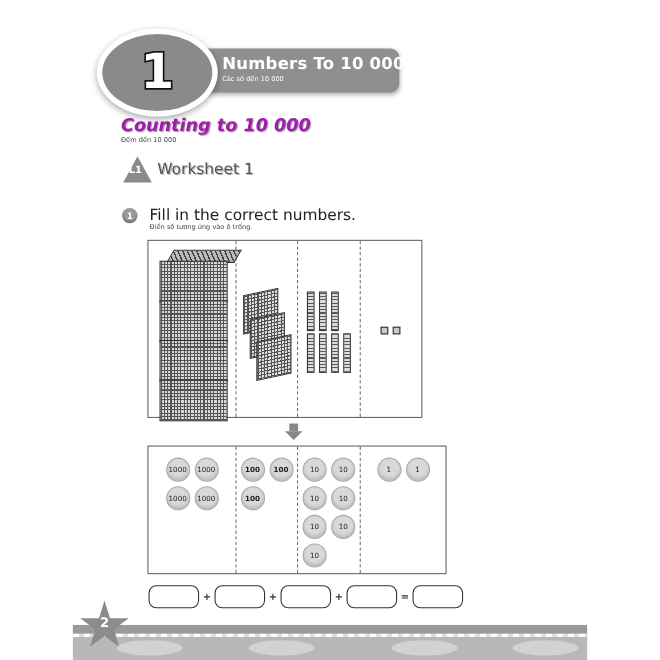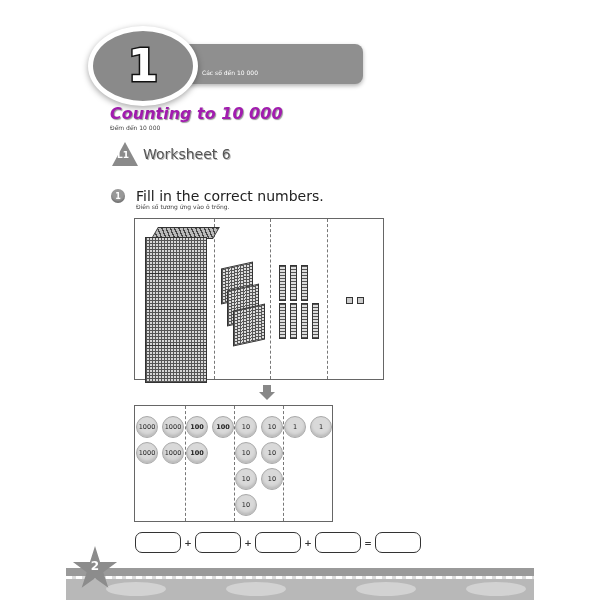--- a/index.html
+++ b/index.html
@@ -42,21 +42,21 @@
 
   .rod { position:absolute; width:5px; height:34px;
     background: repeating-linear-gradient(0deg, #555 0 1px, #ddd 1px 3px);
     border:1px solid #333; }
 
   .unit { position:absolute; width:5px; height:5px; background:#ccc; border:1px solid #333; }
 
   .arrow { position:absolute; left:263px; top:385px; width:8px; height:7px; background:#888; }
   .arrow-head { position:absolute; left:259px; top:392px; width:0; height:0; border-left:8px solid transparent; border-right:8px solid transparent; border-top:8px solid #888; }
 
-  .disks-box { position:absolute; left:134px; top:405px; width:199px; height:117px; border:1px solid #666; box-sizing:border-box; display:flex; }
+  .disks-box { position:absolute; left:134px; top:405px; width:272px; height:117px; border:1px solid #666; box-sizing:border-box; display:flex; }
   .disk-grid { display:grid; gap:4px; padding-top:10px; justify-content:center; }
   .g1 { grid-template-columns:repeat(2,22px); }
   .g2 { grid-template-columns:repeat(2,22px); }
   .g3 { grid-template-columns:repeat(2,22px); }
   .g4 { grid-template-columns:repeat(2,22px); }
   .disk { width:22px; height:22px; border-radius:50%; background:#d9d9d9; border:1px solid #aaa; box-sizing:border-box; display:flex; align-items:center; justify-content:center; font-size:6.5px; color:#222; box-shadow:inset 0 -2px 3px rgba(0,0,0,0.15); }
 
   .answer-row { position:absolute; left:135px; top:532px; display:flex; align-items:center; gap:3px; }
   .ans-box { width:46px; height:21px; border:1px solid #333; border-radius:7px; box-sizing:border-box; background:#fff; }
   .op { font-size:9px; font-weight:bold; color:#333; width:8px; text-align:center; }
@@ -70,29 +70,30 @@
   .star { position:absolute; left:72px; top:546px; width:46px; height:46px; background:#8c8c8c; clip-path:polygon(50% 0%,61% 35%,98% 35%,68% 57%,79% 91%,50% 70%,21% 91%,32% 57%,2% 35%,39% 35%); z-index:3; }
   .page-num { position:absolute; left:72px; top:559px; width:46px; text-align:center; font-size:12px; font-weight:bold; color:#fff; z-index:4; }
 </style>
 </head>
 <body>
 
 <div class="chapter-oval">
   <span class="chapter-num">1</span>
 </div>
 <div class="chapter-banner">
+  <span class="chapter-title">Numbers To 10 000</span>
   <span class="chapter-sub">Các số đến 10 000</span>
 </div>
 
 <div class="lesson-title">Counting to 10 000</div>
 <div class="lesson-sub">Đếm đến 10 000</div>
 
 <div class="ws-icon"></div>
 <div class="ws-icon-label">L1</div>
-<div class="ws-title">Worksheet 6</div>
+<div class="ws-title">Worksheet 1</div>
 
 <div class="q-num">1</div>
 <div class="q-text">Fill in the correct numbers.</div>
 <div class="q-sub">Điền số tương ứng vào ô trống.</div>
 
 <div class="blocks-box">
   <div class="col c1">
     <div class="cube-top" style="top:8px;left:16px;"></div>
     <div class="cube" style="top:18px;"></div>
     <div class="cube" style="top:54px;"></div>

